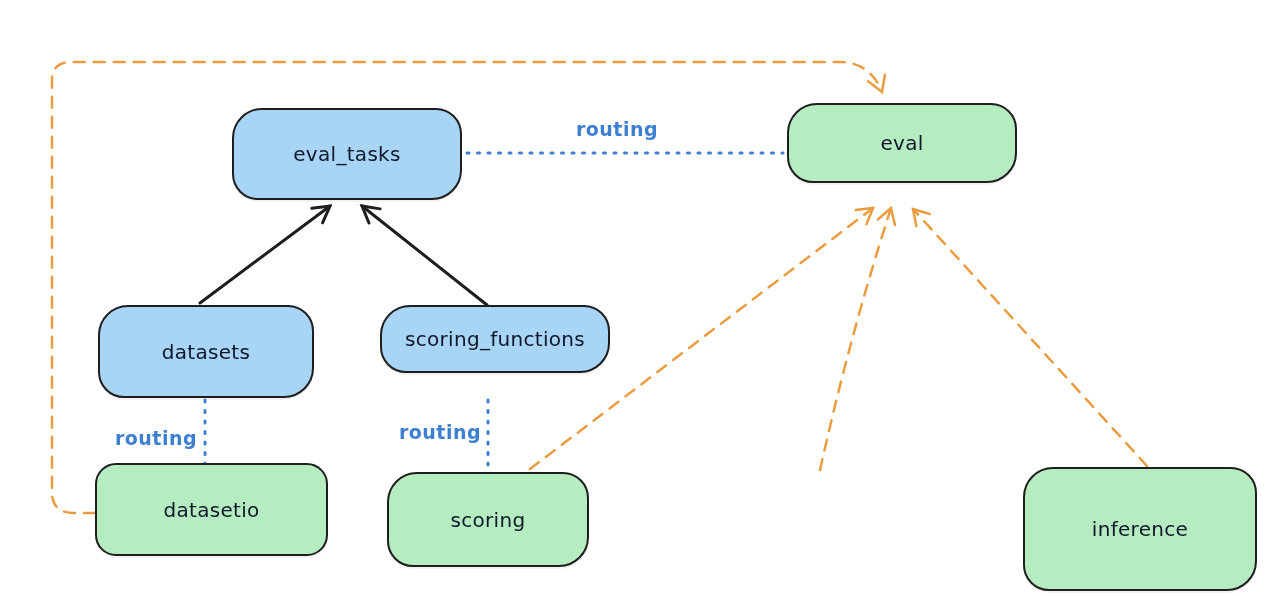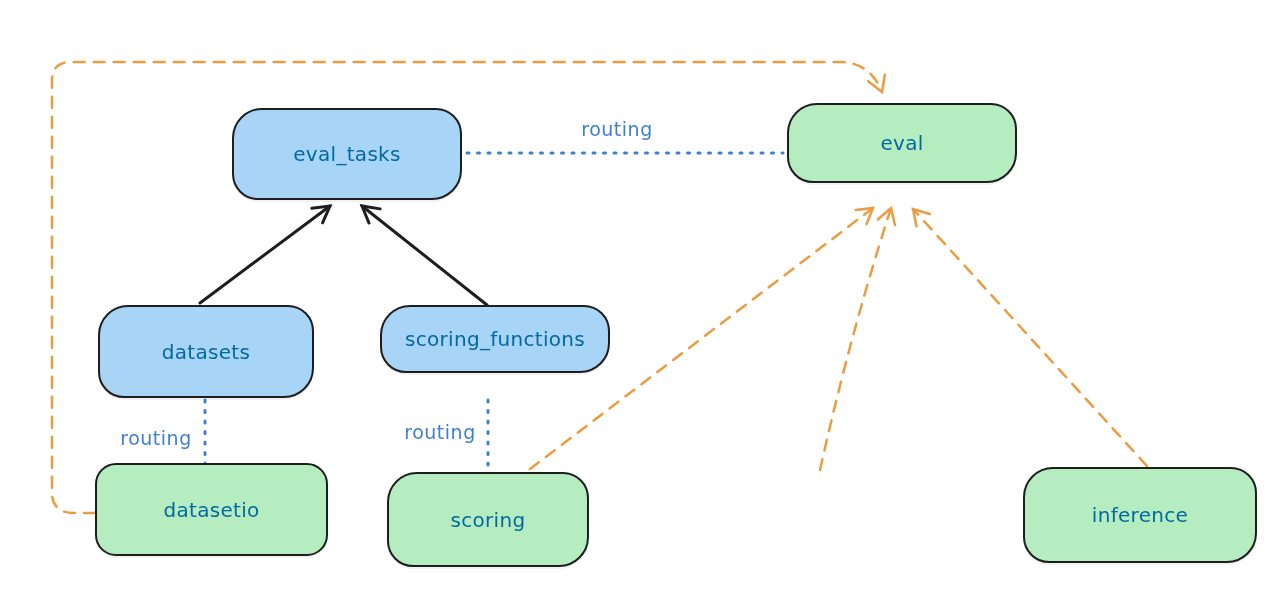--- a/index.html
+++ b/index.html
@@ -13,33 +13,33 @@
   }
   #wires { position: absolute; left: 0; top: 0; width: 1280px; height: 596px; }
   .node {
     position: absolute;
     display: flex;
     align-items: center;
     justify-content: center;
     border: 2.5px solid #1e1e1e;
     border-radius: 30px 26px 30px 26px;
     font-size: 20px;
-    color: #0369a1;
+    color: #0f172a;
     letter-spacing: 0.3px;
     box-sizing: border-box;
     box-shadow: 0 2px 0 rgba(30,30,30,0.06);
   }
   .node.blue  { background: #a8d4f5; }
   .node.green { background: #b6edc0; }
   .edge-label {
     position: absolute;
     transform: translate(-50%, -50%);
     color: #3d7fd1;
     font-size: 19px;
-    font-weight: 400;
+    font-weight: 700;
     letter-spacing: 0.5px;
     white-space: nowrap;
   }
 </style>
 </head>
 <body>
 
 <div id="canvas">
 
   <svg id="wires" viewBox="0 0 1280 596" xmlns="http://www.w3.org/2000/svg">
@@ -83,21 +83,21 @@
 
   <div class="node green" style="left:95px; top:463px; width:233px; height:93px;border-radius:21px;">
     <span>datasetio</span>
   </div>
 
   <div class="node green" style="left:387px; top:472px; width:202px; height:95px;">
     <span>scoring</span>
   </div>
 
 
-  <div class="node green" style="left:1023px; top:467px; width:234px; height:96px;">
+  <div class="node green" style="left:1023px; top:467px; width:234px; height:124px;">
     <span>inference</span>
   </div>
 
   <div class="edge-label" style="left:617px; top:129px;">routing</div>
   <div class="edge-label" style="left:156px; top:438px;">routing</div>
   <div class="edge-label" style="left:440px; top:432px;">routing</div>
 
 </div>
 
 </body></html>

